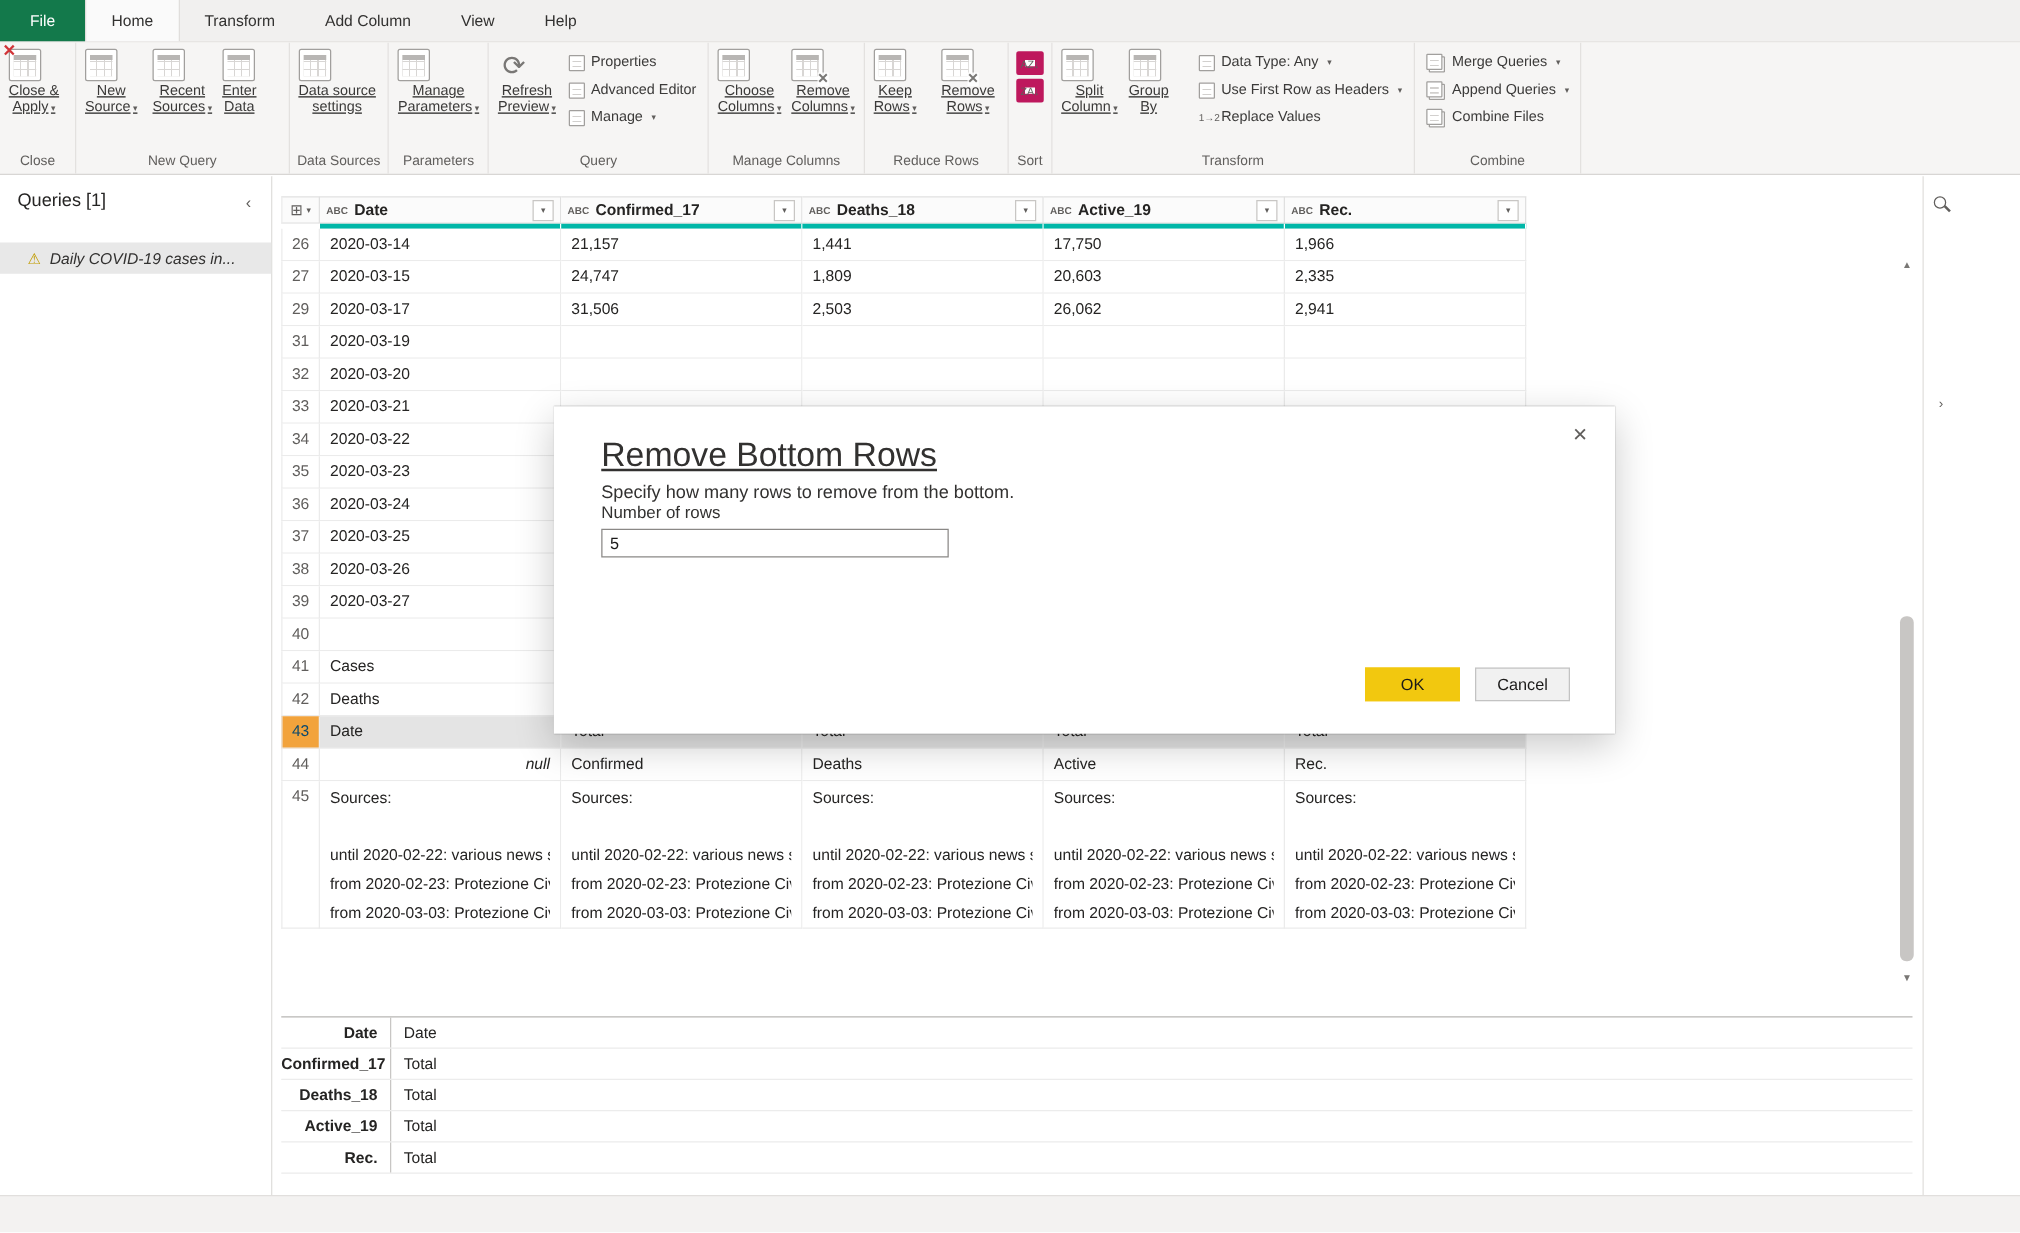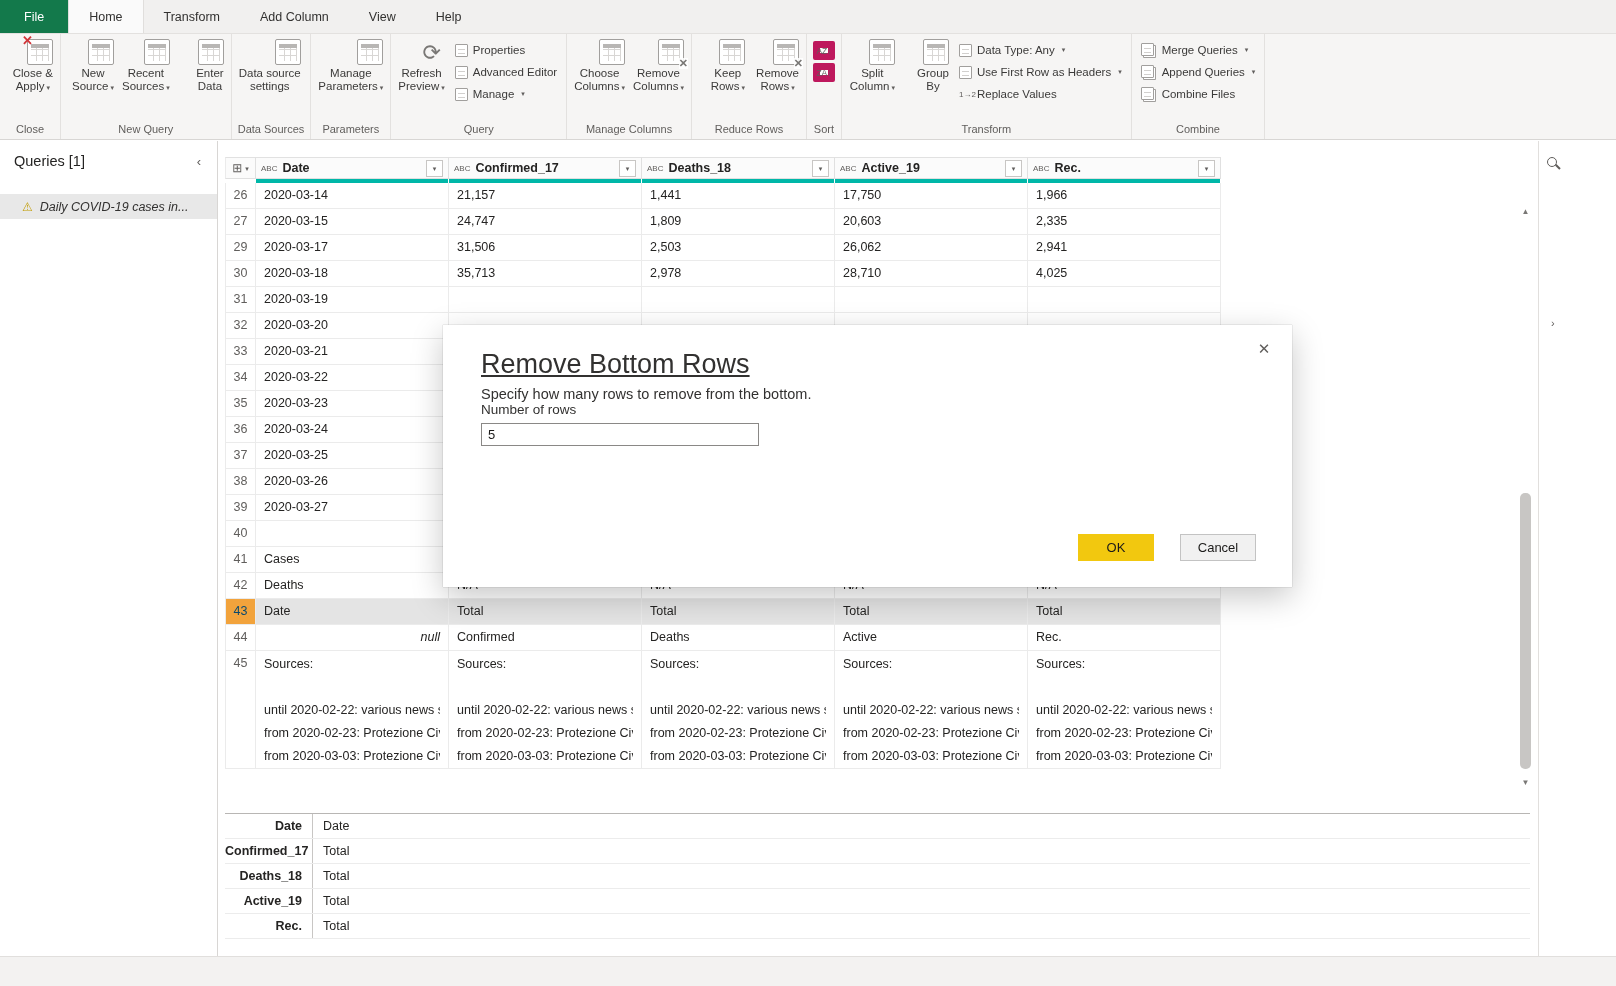--- a/index.html
+++ b/index.html
@@ -18,21 +18,21 @@
   
   .tabbar{height:34px;background:#f1f0ef;border-bottom:1px solid #e3e1df;display:flex;align-items:stretch;}
   .tab{padding:0 20px;display:flex;align-items:center;font-size:12.5px;color:#323130;cursor:default;}
   .tab-file{background:var(--file-green);color:#fff;padding:0 24px;}
   .tab-active{background:#fafafa;border-left:1px solid #e0dedc;border-right:1px solid #e0dedc;}
   
   .ribbon{height:106px;background:#f6f5f4;border-bottom:1px solid #d8d6d4;display:flex;overflow:hidden;}
   .rb-group{display:flex;flex-direction:column;border-right:1px solid #e3e1df;}
   .rb-content{flex:1;display:flex;align-items:flex-start;padding:3px 4px 0 4px;gap:2px;}
   .rb-group-label{font-size:11px;color:#605e5c;text-align:center;padding:1px 6px 4px;white-space:nowrap;}
-  .rb-big{min-width:52px;display:flex;flex-direction:column;align-items:flex-end;padding:2px 3px;border-radius:2px;}
+  .rb-big{min-width:52px;display:flex;flex-direction:column;align-items:flex-start;padding:2px 3px;border-radius:2px;text-decoration:underline;}
   .rb-big-label{font-size:11.5px;color:#3b3a39;text-align:center;line-height:13px;margin-top:2px;white-space:nowrap;}
   .caret{font-size:7px;color:#605e5c;margin-left:2px;}
   .rb-smallcol{display:flex;flex-direction:column;justify-content:flex-start;padding-top:2px;}
   .rb-small{display:flex;align-items:center;gap:5px;height:22px;padding:0 5px;font-size:11.5px;color:#3b3a39;white-space:nowrap;border-radius:2px;}
   .rb-sortcol{display:flex;flex-direction:column;gap:3px;padding:4px 2px;}
   .rb-sort{width:22px;height:19px;font-size:8.5px;color:#605e5c;display:flex;align-items:center;justify-content:center;border:7px solid #be185d;background:#fcfcfc;border-radius:2px;}
   
   .bicon{width:26px;height:26px;border:1px solid #a19f9d;border-radius:2px;background:#fff;position:relative;flex:none;}
   .bicon::before{content:'';position:absolute;inset:4px 3px 3px 3px;
     background:linear-gradient(#b8b6b4 0 0) top/100% 4px no-repeat,
@@ -60,21 +60,21 @@
   
   .grid{position:absolute;left:7px;top:16px;}
   .g-head,.g-quality,.g-row{display:flex;}
   .g-cell{border-right:1px solid #ebebeb;border-bottom:1px solid #ebebeb;height:26px;line-height:25px;
     padding:0 8px;font-size:12.5px;color:#252423;white-space:nowrap;overflow:hidden;background:#fff;}
   .c-num{width:31px;padding:0;text-align:center;color:#605e5c;border-left:1px solid #ebebeb;flex:none;}
   .c-data{width:193px;flex:none;}
   .h-cell{height:22px;line-height:21px;background:#fbfbfb;border-top:1px solid #e1e1e1;border-right:1px solid #e0e0e0;border-bottom:1px solid #e0e0e0;display:flex;align-items:center;gap:5px;padding:0 5px;}
   .corner{justify-content:center;gap:1px;}
   .corner-glyph{font-size:12px;color:#605e5c;}
-  .abc{font-size:8px;font-weight:normal;color:#605e5c;flex:none;letter-spacing:0;}
+  .abc{font-size:8px;font-weight:bold;color:#605e5c;flex:none;letter-spacing:0;}
   .h-name{font-size:12.5px;font-weight:bold;color:#252423;flex:1;overflow:hidden;}
   .h-filter{width:17px;height:17px;border:1px solid #c8c6c4;background:#fff;display:flex;align-items:center;justify-content:center;font-size:7px;color:#605e5c;flex:none;}
   .q-cell{height:4px;border-right:1px solid #fff;}
   .q-num{width:31px;background:#fff;flex:none;}
   .q-data{width:193px;background:var(--accent-teal);flex:none;}
   .num-sel{background:var(--selection-orange);color:#0c4a6e;}
   .cell-sel{background:#e4e4e4;}
   .cell-null{font-style:italic;text-align:right;}
   .cell-tall{height:118px;line-height:23px;padding-top:2px;}
   .row-tall .c-num{height:118px;line-height:24px;}
@@ -99,21 +99,21 @@
   
   .statusbar{position:absolute;bottom:0;left:0;right:0;height:30px;background:#f3f2f1;border-top:1px solid #e1dfdd;}
   
   .dialog{position:absolute;left:443px;top:325px;width:849px;height:262px;background:#fff;z-index:100;
     box-shadow:0 10px 30px rgba(0,0,0,0.22),0 0 1px rgba(0,0,0,0.35);padding:24px 38px 26px;}
   .dlg-close{position:absolute;top:12px;right:16px;width:24px;height:24px;text-align:center;line-height:24px;font-size:15px;color:#605e5c;}
   .dlg-title{margin:0;font-size:27px;font-weight:normal;color:#323130;text-decoration:underline;}
   .dlg-msg{margin-top:6px;font-size:14.5px;color:#323130;}
   .dlg-label{display:block;font-size:13.5px;color:#323130;}
   .dlg-input{display:block;margin-top:6px;width:278px;height:23px;border:1px solid #8a8886;font-size:13px;padding:0 6px;font-family:inherit;color:#1b1a19;background:#fff;}
-  .dlg-buttons{position:absolute;right:36px;bottom:26px;display:flex;gap:26px;}
+  .dlg-buttons{position:absolute;right:36px;bottom:26px;display:flex;gap:12px;}
   .dlg-buttons button{height:27px;width:76px;font-size:13px;font-family:inherit;cursor:default;}
   .btn-ok{background:var(--ok-yellow);border:1px solid var(--ok-yellow);color:#1b1a19;}
   .btn-cancel{background:#f1f1f1;border:1px solid #c3c3c3;color:#1b1a19;}
 </style>
 </head>
 <body>
 
 <div class="tabbar" id="tabbar">
     <div class="tab tab-file">File</div>
     <div class="tab tab-active">Home</div>
@@ -393,28 +393,20 @@
             <div class="g-cell c-data">20,603</div>
             <div class="g-cell c-data">2,335</div>
           </div>
           <div class="g-row">
             <div class="g-cell c-num">29</div>
             <div class="g-cell c-data">2020-03-17</div>
             <div class="g-cell c-data">31,506</div>
             <div class="g-cell c-data">2,503</div>
             <div class="g-cell c-data">26,062</div>
             <div class="g-cell c-data">2,941</div>
-          </div>
-          <div class="g-row">
-            <div class="g-cell c-num">30</div>
-            <div class="g-cell c-data">2020-03-18</div>
-            <div class="g-cell c-data">35,713</div>
-            <div class="g-cell c-data">2,978</div>
-            <div class="g-cell c-data">28,710</div>
-            <div class="g-cell c-data">4,025</div>
           </div>
           <div class="g-row">
             <div class="g-cell c-num">31</div>
             <div class="g-cell c-data">2020-03-19</div>
             <div class="g-cell c-data"></div>
             <div class="g-cell c-data"></div>
             <div class="g-cell c-data"></div>
             <div class="g-cell c-data"></div>
           </div>
           <div class="g-row">

